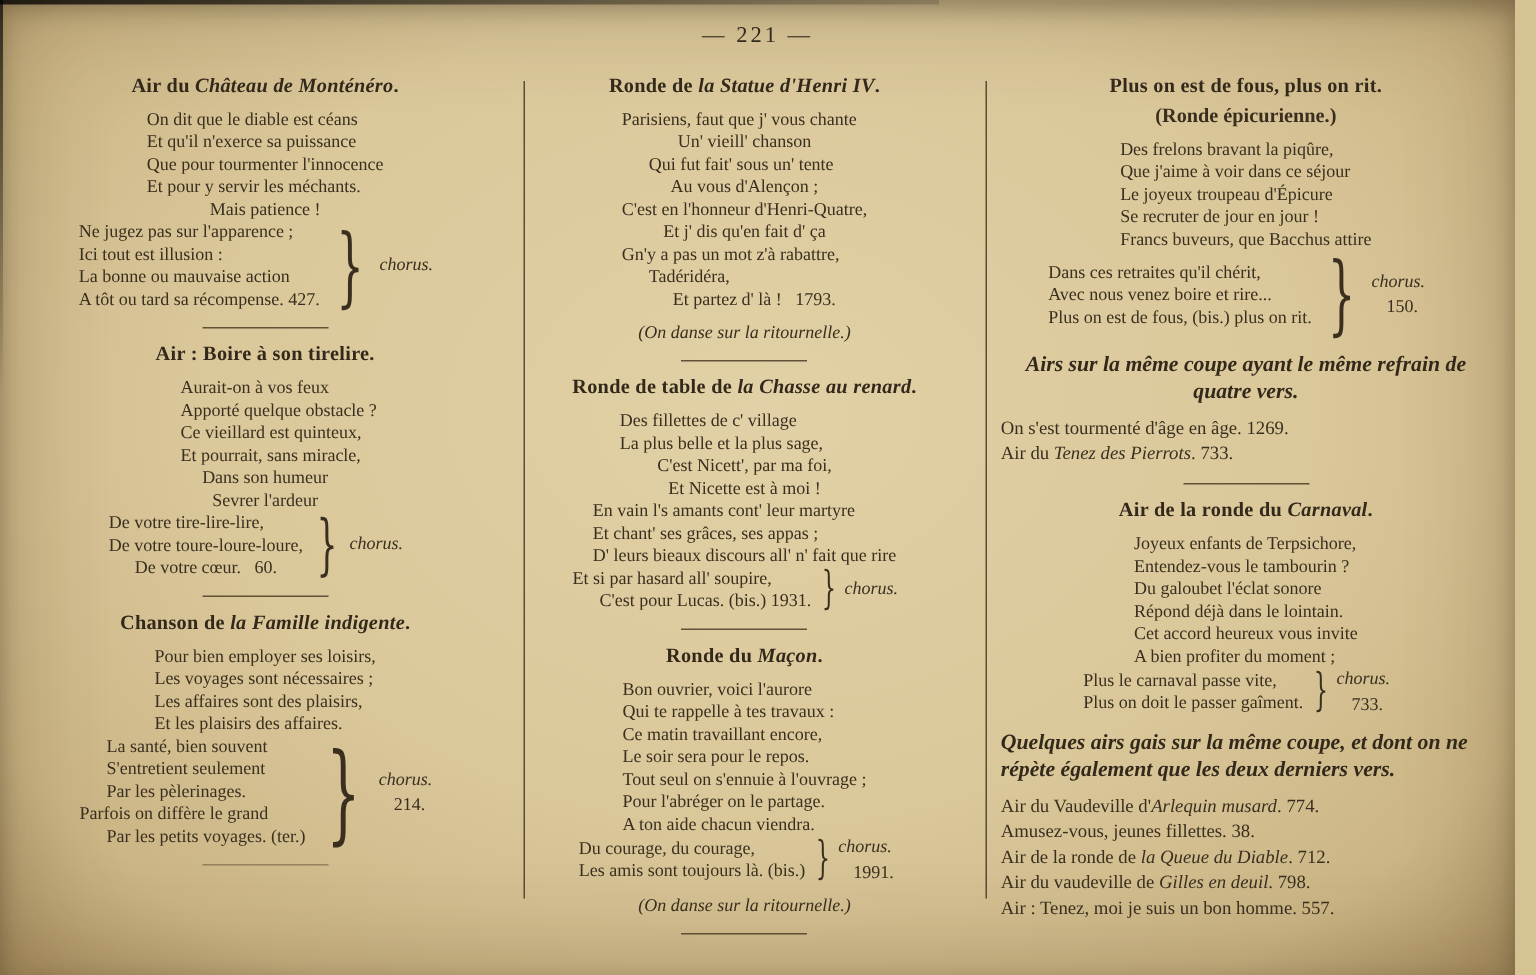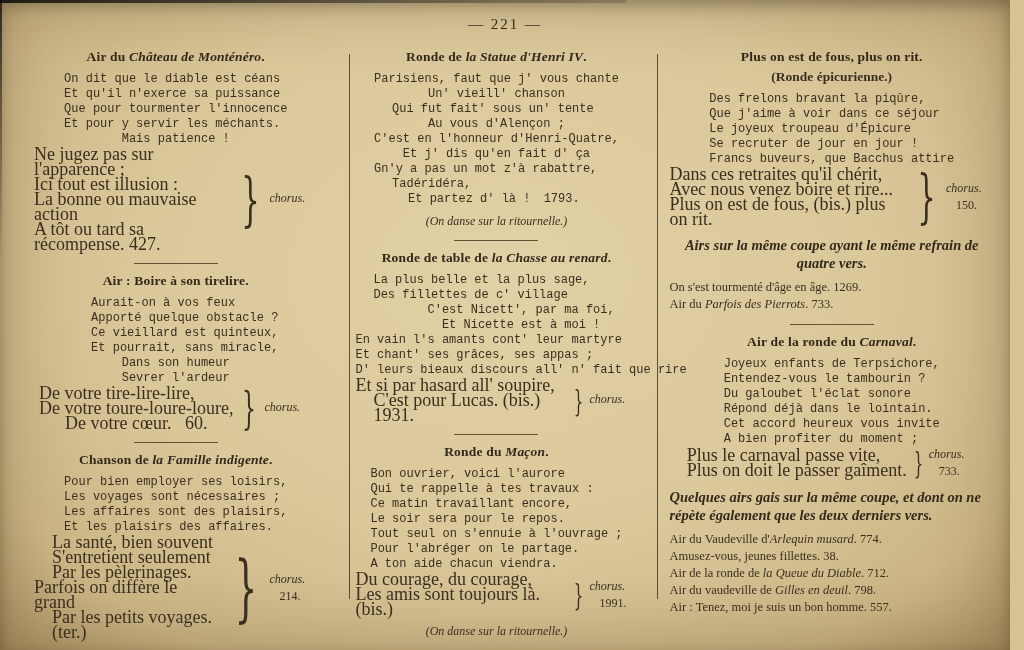--- a/index.html
+++ b/index.html
@@ -31,27 +31,27 @@
   .vrule{position:absolute;top:54px;width:1px;height:545px;background:rgba(58,46,28,.8);}
   .vrule.r1{left:349px;}
   .vrule.r2{left:657px;}
 
   .song-title{
     text-align:center;font-size:13.5px;font-weight:bold;
     margin:8px 0 7px 0;color:#33291a;letter-spacing:.2px;
   }
   .song-title .em{font-style:italic;font-family:Liberation Serif, serif;}
   .song-subtitle{text-align:center;font-size:13.5px;font-weight:bold;margin:-3px 0 7px 0;}
-  .stanza{width:fit-content;margin:0 auto;font-size:12px;line-height:15px;font-family:Liberation Mono, monospace;}
+  .stanza{width:fit-content;margin:0 auto;font-size:12px;line-height:15px;}
   .stanza .line{white-space:nowrap;}
   .stanza .c{text-align:center;}
   .stanza .i1{padding-left:18px;}
   .stanza .i2{padding-left:34px;}
   .chorus-wrap{display:flex;align-items:center;justify-content:center;margin-top:0;}
-  .chorus-lines{font-size:18px;line-height:15px;}
+  .chorus-lines{font-size:12px;line-height:15px;}
   .chorus-lines .i1{padding-left:18px;}
   .chorus-lines .c{text-align:center;}
   .brace{
     font-family:"DejaVu Serif",serif;font-weight:normal;
     transform:scaleX(.5);transform-origin:center;line-height:1;
     margin:0 1px 0 2px;color:#3a2f1f;
   }
   .brace.b2{font-size:30px;}
   .brace.b3{font-size:44px;}
   .brace.b4{font-size:58px;}
@@ -181,22 +181,22 @@
           <div class="line i2">Et partez d' là !  1793.</div>
         </div>
         <div class="song-footer">(On danse sur la ritournelle.)</div>
       </div>
 
       <hr class="sec-rule">
 
       <div>
         <div class="song-title"><span>Ronde de table de </span><span class="em">la Chasse au renard</span><span>.</span></div>
         <div class="stanza">
+          <div class="line i1">Des fillettes de c' village</div>
           <div class="line i1">La plus belle et la plus sage,</div>
-          <div class="line i1">Des fillettes de c' village</div>
           <div class="line c">C'est Nicett', par ma foi,</div>
           <div class="line c">Et Nicette est à moi !</div>
           <div class="line">En vain l's amants cont' leur martyre</div>
           <div class="line">Et chant' ses grâces, ses appas ;</div>
           <div class="line">D' leurs bieaux discours all' n' fait que rire</div>
         </div>
         <div class="chorus-wrap">
           <div class="chorus-lines">
             <div class="line">Et si par hasard all' soupire,</div>
             <div class="line i1">C'est pour Lucas. (bis.) 1931.</div>
@@ -262,21 +262,21 @@
             <span class="label">chorus.</span>
             <span class="num">150.</span>
           </div>
         </div>
       </div>
 
       <div class="note center">Airs sur la même coupe ayant le même refrain de quatre vers.</div>
 
       <div class="refs">
         <div class="ref"><span>On s'est tourmenté d'âge en âge. 1269.</span><span class="em"></span><span></span></div>
-        <div class="ref"><span>Air du </span><span class="em">Parfois des Pierrots</span><span>. 733.</span></div>
+        <div class="ref"><span>Air du </span><span class="em">Tenez des Pierrots</span><span>. 733.</span></div>
       </div>
 
       <hr class="sec-rule">
 
       <div>
         <div class="song-title"><span>Air de la ronde du </span><span class="em">Carnaval</span><span>.</span></div>
         <div class="stanza">
           <div class="line">Joyeux enfants de Terpsichore,</div>
           <div class="line">Entendez-vous le tambourin ?</div>
           <div class="line">Du galoubet l'éclat sonore</div>

